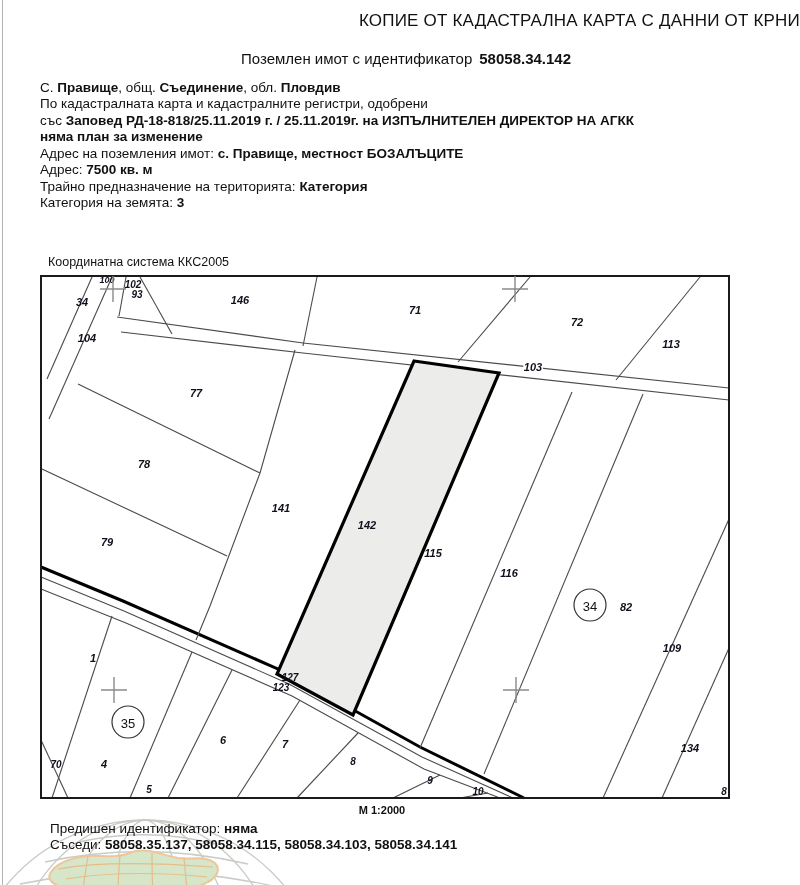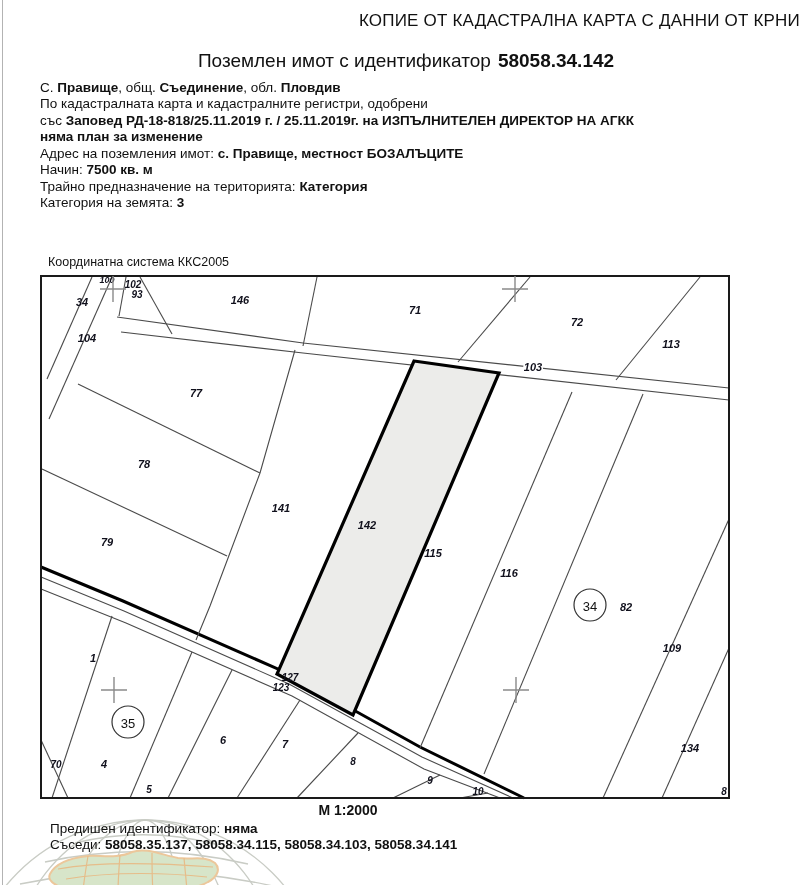--- a/index.html
+++ b/index.html
@@ -9,30 +9,30 @@
     --bulgaria_grid:#e6bd8a; --cross:#8a8a8a;
   }
   html,body{margin:0;padding:0}
   body{width:800px;height:885px;overflow:hidden;position:relative;
        background:var(--page_bg);
        font-family:"Liberation Sans","DejaVu Sans",sans-serif;color:#111}
   .abs{position:absolute}
   #edge-line{left:2px;top:0;width:1px;height:885px;background:#b3b3b3}
   #doc-title{left:0;right:0;top:11px;text-align:right;
              font-weight:400;font-size:17px;letter-spacing:.2px}
-  #subtitle{left:12px;right:0;top:50px;text-align:center;font-size:19px}
+  #subtitle{left:12px;right:0;top:50px;text-align:center;font-size:15px}
   #subtitle .id{font-weight:700;margin-left:7px}
   #info-block{left:40px;top:80px;font-size:13.5px;line-height:16.45px;width:740px;z-index:2}
   .tline{white-space:pre-wrap}
   .b{font-weight:700}
   #coord-label{left:48px;top:255px;font-size:12.5px}
   #map-svg{left:0;top:0;width:800px;height:885px;z-index:1;pointer-events:none}
   #wm-svg{left:0;top:0;width:800px;height:885px;z-index:0;pointer-events:none}
-  #scale-label{left:348px;top:810px;transform:translate(-50%,-50%);
-               font-weight:700;font-size:14px;z-index:2}
+  #scale-label{left:382px;top:810px;transform:translate(-50%,-50%);
+               font-weight:700;font-size:11px;z-index:2}
   #footer-block{left:50px;top:821px;font-size:13.5px;line-height:16.3px;z-index:2}
   
   .tl{stroke:var(--line_thin);stroke-width:1.1;fill:none}
   .fr{stroke:var(--line_frame);stroke-width:2;fill:none}
   .tk{stroke:#000;stroke-width:3;fill:none}
   .hlp{fill:var(--highlight_fill);stroke:var(--highlight_stroke);stroke-width:3.2;stroke-linejoin:miter}
   .plbl{font-family:"Liberation Sans",sans-serif;font-style:italic;font-weight:700;
         fill:#10101c;text-anchor:middle;dominant-baseline:central}
   .halo{paint-order:stroke;stroke:#fff;stroke-width:3px}
   .rlbl{font-family:"Liberation Sans",sans-serif;font-size:13px;fill:#111;
@@ -76,21 +76,21 @@
 <div id="subtitle" class="abs">
   <span>Поземлен имот с  идентификатор</span><span class="id">58058.34.142</span>
 </div>
 
 <div id="info-block" class="abs">
     <div class="tline"><span>С. </span><span class="b">Правище</span><span>, общ. </span><span class="b">Съединение</span><span>, обл. </span><span class="b">Пловдив</span></div>
     <div class="tline"><span>По кадастралната карта и кадастралните регистри, одобрени</span></div>
     <div class="tline"><span>със </span><span class="b">Заповед РД-18-818/25.11.2019 г. / 25.11.2019г. на ИЗПЪЛНИТЕЛЕН ДИРЕКТОР НА АГКК</span></div>
     <div class="tline"><span class="b">няма план за изменение</span></div>
     <div class="tline"><span>Адрес на поземления имот: </span><span class="b">с. Правище, местност БОЗАЛЪЦИТЕ</span></div>
-    <div class="tline"><span>Начин: </span><span class="b">7500 кв. м</span></div>
+    <div class="tline"><span>Адрес: </span><span class="b">7500 кв. м</span></div>
     <div class="tline"><span>Трайно предназначение на територията: </span><span class="b">Категория</span></div>
     <div class="tline"><span>Категория на земята: </span><span class="b">3</span></div>
   </div>
 
 <div id="coord-label" class="abs">Координатна система ККС2005</div>
 
 <svg id="map-svg" class="abs" viewBox="0 0 800 885" xmlns="http://www.w3.org/2000/svg">
   <g>
     <path class="tl" d="M92,277 L47,379"></path>
     <path class="tl" d="M112,277 L49,419"></path>

